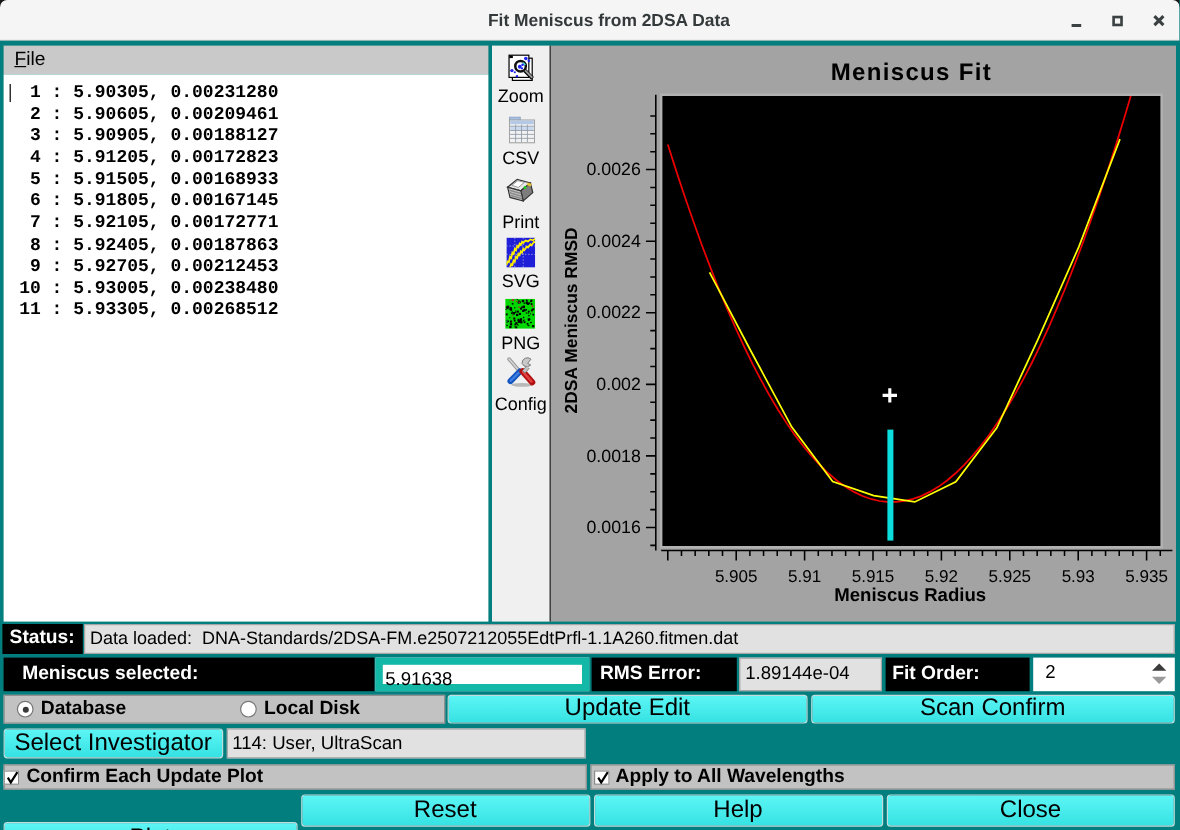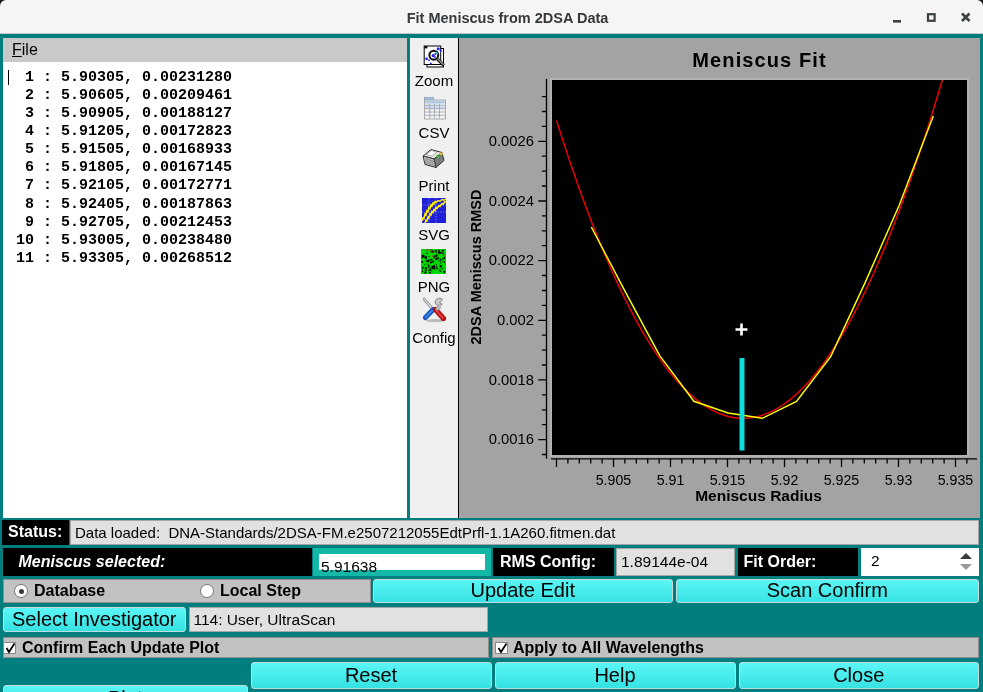--- a/index.html
+++ b/index.html
@@ -222,38 +222,38 @@
     <polyline points="132.3,189.0 166.5,254.1 200.7,317.7 234.9,363.3 269.1,375.0 303.3,380.3 337.5,363.5 371.7,318.5 405.9,245.1 440.1,167.5 474.3,77.9" fill="none" stroke="#ffff00" stroke-width="1.45"></polyline>
     <rect x="280.5" y="320" width="5" height="92.5" fill="#0cdede"></rect>
     <path d="M276.5,291.5 H288.5 M282.5,285.5 V297.5" stroke="#fff" stroke-width="2.6" fill="none"></path>
   </g>
 </svg>
 </div>
 
 <div class="abs blk" style="left:2px;top:519.5px;width:66.5px;height:25.5px;padding-left:6px;">Status:</div>
 <div class="abs fld" style="left:70px;top:519.5px;width:909px;height:25.5px;padding-left:4px;">Data loaded:&nbsp; DNA-Standards/2DSA-FM.e2507212055EdtPrfl-1.1A260.fitmen.dat</div>
 
-<div class="abs blk" style="left:2.5px;top:548px;width:309px;height:27.5px;padding-left:16px;font-style:italic;">Meniscus selected:</div>
+<div class="abs blk" style="left:2.5px;top:548px;width:309px;height:27.5px;padding-left:16px;">Meniscus selected:</div>
 <div class="abs" style="left:313px;top:548px;width:178px;height:27.5px;background:#fff;border:6px solid #14b8a6;font-size:15.5px;line-height:26px;padding-left:2px;">5.91638</div>
-<div class="abs blk" style="left:493px;top:548px;width:120.5px;height:27.5px;padding-left:7px;">RMS Config:</div>
+<div class="abs blk" style="left:493px;top:548px;width:120.5px;height:27.5px;padding-left:7px;">RMS Error:</div>
 <div class="abs fld" style="left:616px;top:548px;width:119px;height:27.5px;padding-left:4px;font-size:15.5px;">1.89144e-04</div>
 <div class="abs blk" style="left:737.5px;top:548px;width:120.5px;height:27.5px;padding-left:6px;">Fit Order:</div>
 <div class="abs" style="left:861px;top:548px;width:118px;height:27.5px;background:#fff;font-size:15.5px;line-height:26px;padding-left:10px;">2
   <svg class="abs" style="right:3px;top:2px" width="20" height="23" viewBox="0 0 20 23">
     <path d="M4,9 L10,3 L16,9 Z" fill="#3c3c3c"></path>
     <path d="M4,14 L10,20 L16,14 Z" fill="#9a9a9a"></path>
   </svg>
 </div>
 
 <div class="abs gpan" style="left:2.5px;top:579px;width:368px;height:23.5px;"></div>
 <div class="abs" style="left:14px;top:584px;width:14px;height:14px;background:#fff;border:1px solid #777;border-radius:50%;"></div>
 <div class="abs" style="left:18.5px;top:588.5px;width:5.5px;height:5.5px;background:#3a3a3a;border-radius:50%;"></div>
 <div class="abs" style="left:34px;top:579px;height:23.5px;line-height:23.5px;font-weight:bold;font-size:16px;">Database</div>
 <div class="abs" style="left:200px;top:584px;width:14px;height:14px;background:#fff;border:1px solid #777;border-radius:50%;"></div>
-<div class="abs" style="left:220px;top:579px;height:23.5px;line-height:23.5px;font-weight:bold;font-size:16px;">Local Step</div>
+<div class="abs" style="left:220px;top:579px;height:23.5px;line-height:23.5px;font-weight:bold;font-size:16px;">Local Disk</div>
 <div class="abs btn" style="left:373px;top:578.5px;width:299.5px;height:24px;">Update Edit</div>
 <div class="abs btn" style="left:676px;top:578.5px;width:302.5px;height:24px;">Scan Confirm</div>
 
 <div class="abs btn" style="left:3px;top:607px;width:182.5px;height:25px;">Select Investigator</div>
 <div class="abs fld" style="left:188.5px;top:607px;width:299.5px;height:25px;padding-left:4px;font-size:15.5px;">114: User, UltraScan</div>
 
 <div class="abs gpan" style="left:2.5px;top:636.5px;width:486.5px;height:21.5px;"></div>
 <div class="abs gpan" style="left:492px;top:636.5px;width:486.5px;height:21.5px;"></div>
 <div class="abs" style="left:3px;top:641.5px;width:12.5px;height:12.5px;background:#fff;border:1px solid #8a8a8a;"></div>
 <svg class="abs" style="left:4px;top:641px" width="13" height="14" viewBox="0 0 13 14">

